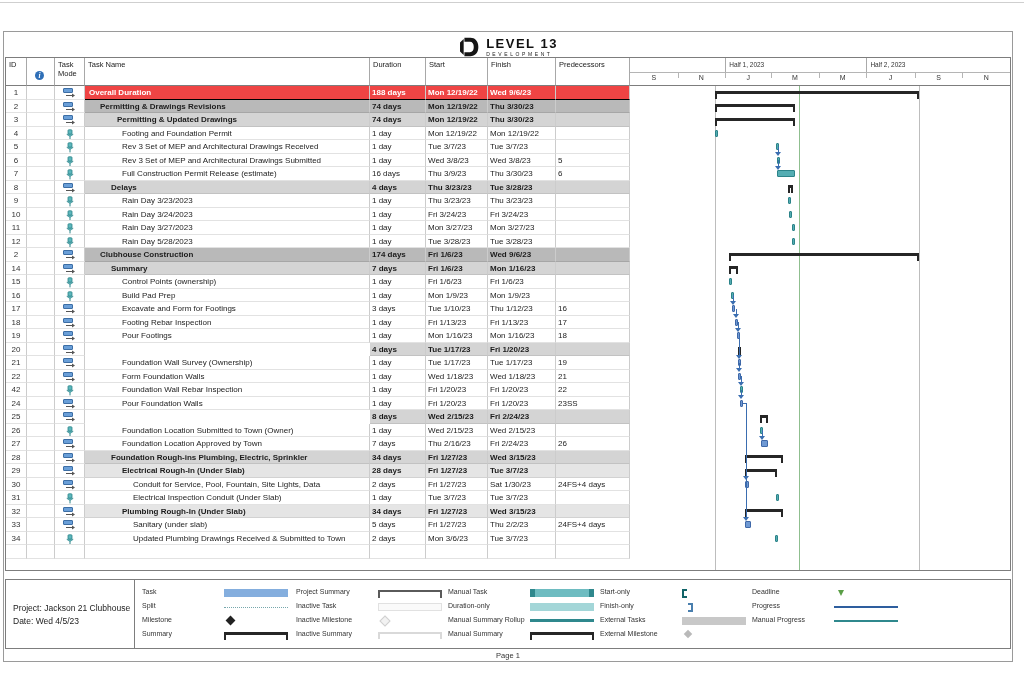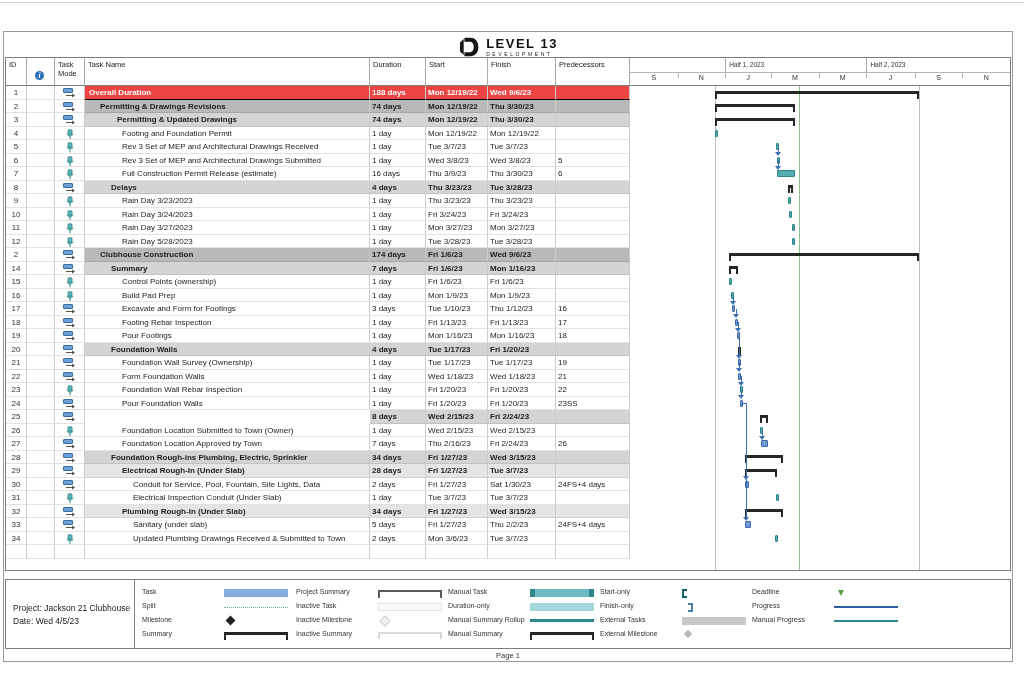--- a/index.html
+++ b/index.html
@@ -381,21 +381,20 @@
           <div class="cell c-pred sh">18</div>
         </div>
         <div class="row s-g2" style="top: 284.5px;">
           <div class="cell c-id">20</div>
           <div class="cell c-info"></div>
           <div class="cell c-mode"><svg width="13" height="10" viewBox="0 0 13 10">
               <rect x="0.5" y="0.5" width="9" height="4" rx="0.5" fill="#6a9fd8" stroke="#3c6ea5"></rect>
               <path d="M3 7.5h6" stroke="#555" stroke-width="1"></path>
               <path d="M9 5.5l3 2-3 2z" fill="#555"></path>
             </svg></div>
-          <div class="cell c-name sh" style="padding-left:26px">Foundation Walls</div>
           <div class="cell c-dur sh">4 days</div>
           <div class="cell c-start sh">Tue 1/17/23</div>
           <div class="cell c-fin sh">Fri 1/20/23</div>
           <div class="cell c-pred sh"></div>
         </div>
         <div class="row s-n" style="top: 298px;">
           <div class="cell c-id">21</div>
           <div class="cell c-info"></div>
           <div class="cell c-mode"><svg width="13" height="10" viewBox="0 0 13 10">
               <rect x="0.5" y="0.5" width="9" height="4" rx="0.5" fill="#6a9fd8" stroke="#3c6ea5"></rect>
@@ -416,21 +415,21 @@
               <path d="M3 7.5h6" stroke="#555" stroke-width="1"></path>
               <path d="M9 5.5l3 2-3 2z" fill="#555"></path>
             </svg></div>
           <div class="cell c-name sh" style="padding-left:37px">Form Foundation Walls</div>
           <div class="cell c-dur sh">1 day</div>
           <div class="cell c-start sh">Wed 1/18/23</div>
           <div class="cell c-fin sh">Wed 1/18/23</div>
           <div class="cell c-pred sh">21</div>
         </div>
         <div class="row s-n" style="top: 325px;">
-          <div class="cell c-id">23</div>
+          <div class="cell c-id">42</div>
           <div class="cell c-info"></div>
           <div class="cell c-mode"><svg width="10" height="11" viewBox="0 0 10 11">
               <rect x="3" y="0.8" width="4" height="4.4" rx="0.8" fill="#5cb7bd" stroke="#2b8388" stroke-width="0.8"></rect>
               <path d="M1.8 5.4h6.4l-3.2 2.2z" fill="#5cb7bd" stroke="#2b8388" stroke-width="0.6"></path>
               <line x1="5" y1="7.4" x2="5" y2="10.4" stroke="#2b8388" stroke-width="1"></line>
             </svg></div>
           <div class="cell c-name sh" style="padding-left:37px">Foundation Wall Rebar Inspection</div>
           <div class="cell c-dur sh">1 day</div>
           <div class="cell c-start sh">Fri 1/20/23</div>
           <div class="cell c-fin sh">Fri 1/20/23</div>

